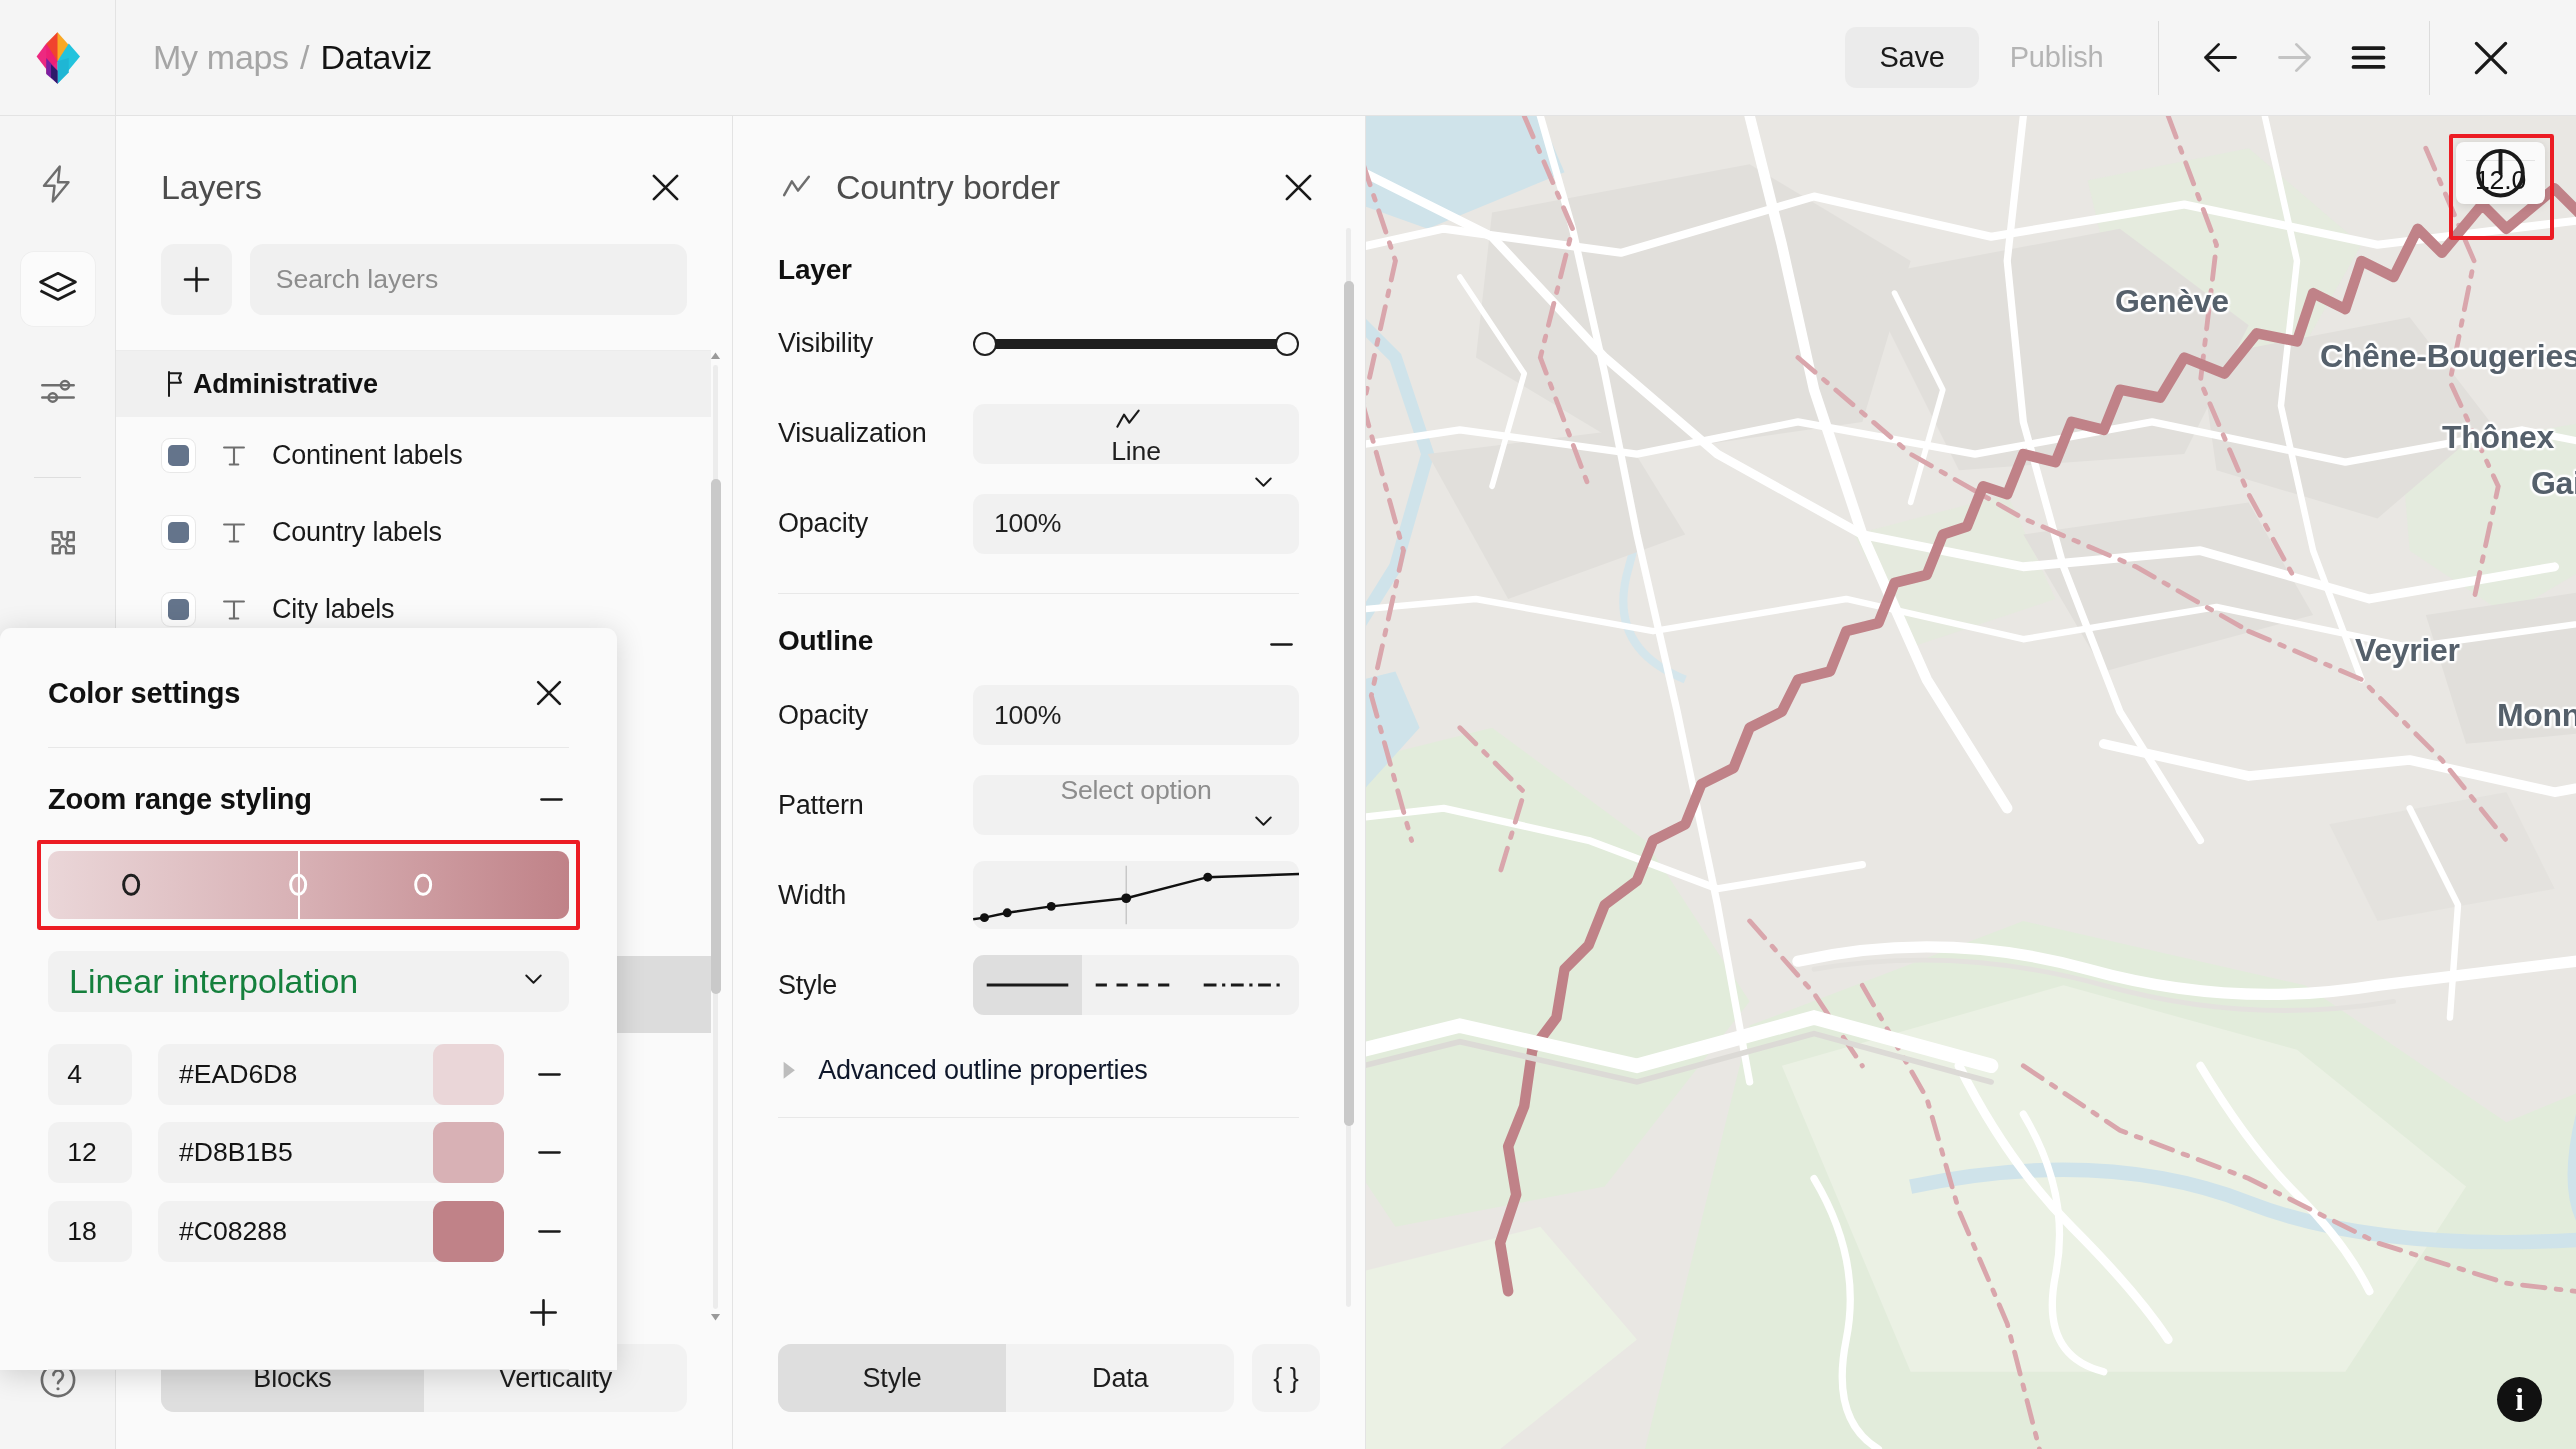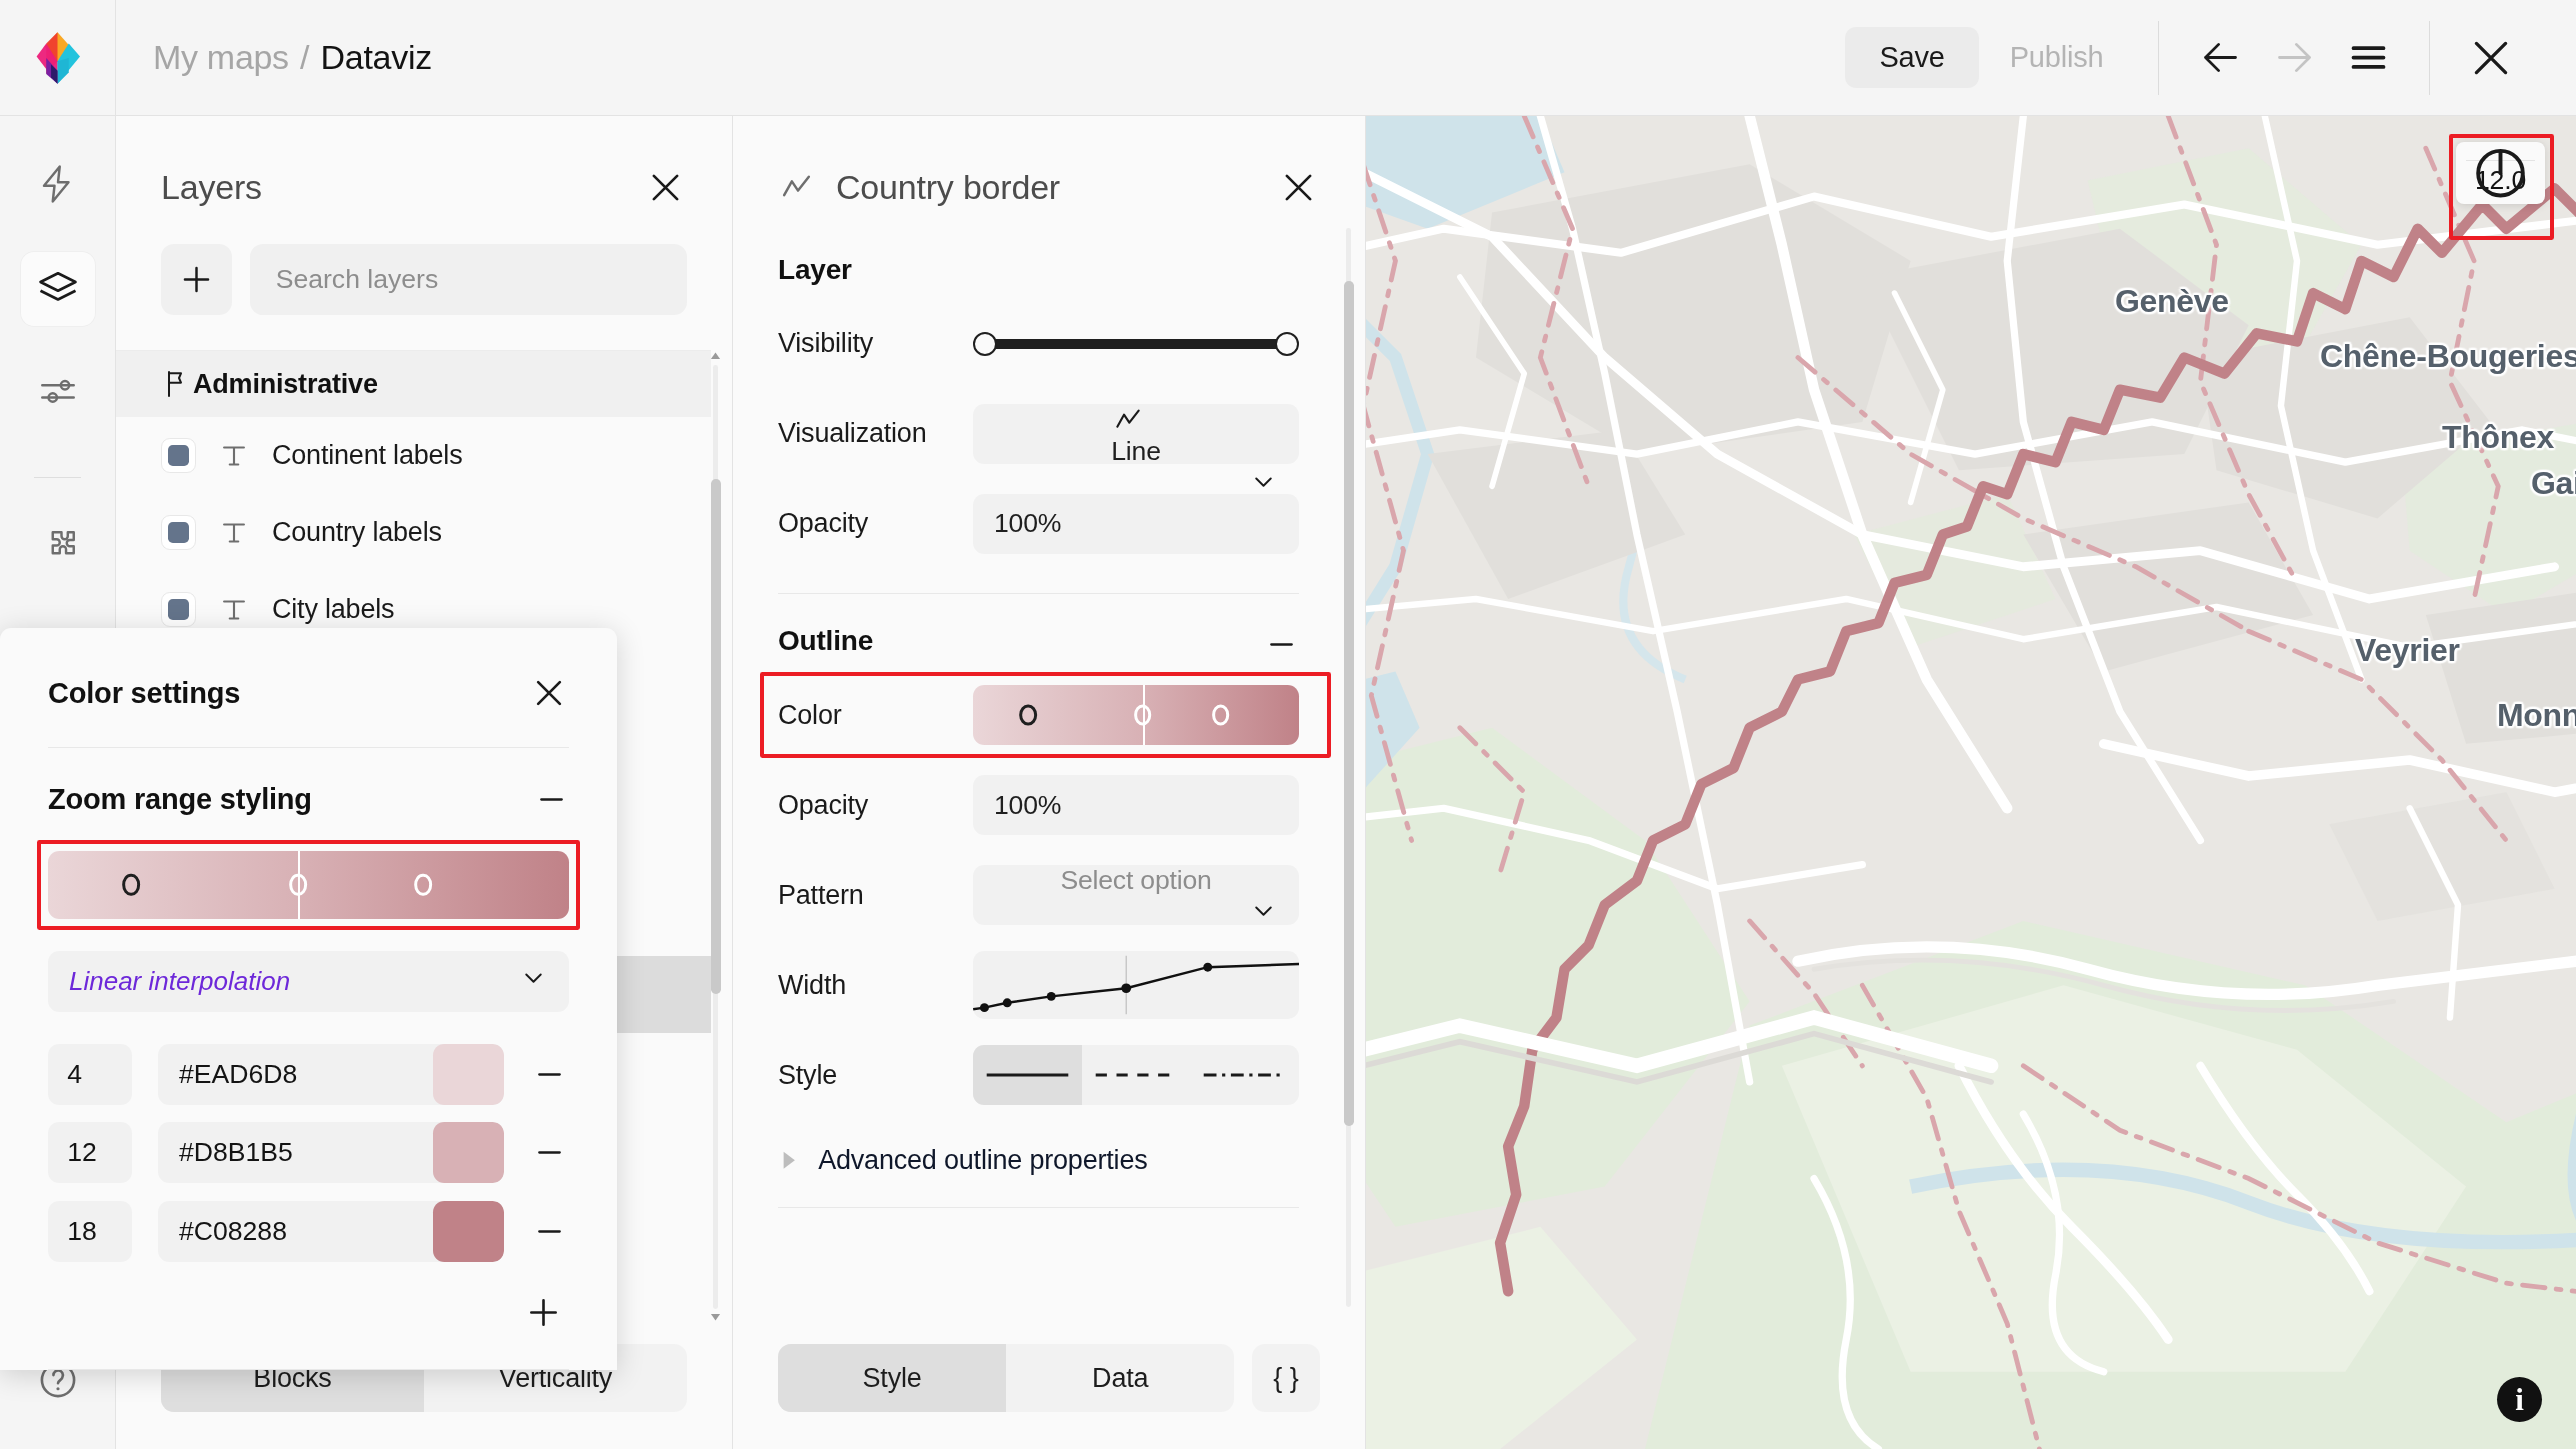--- a/index.html
+++ b/index.html
@@ -258,21 +258,21 @@
   .cs-grad {
     height: 68px; border-radius: 11.3px; position: relative; overflow: hidden;
     background: linear-gradient(to right, #ead6d8 0%, #d8b1b5 48%, #c08288 100%);
     cursor: pointer;
   }
   .cs-grad .divline { position: absolute; top: 0; bottom: 0; width: 2.4px; background: #fff; left: 48%; }
   .cs-grad .stop { position: absolute; top: 50%; transform: translate(-50%,-50%); width: 17.7px; height: 22.5px; border-radius: 50%; border: 3.2px solid #fff; }
   .cs-grad .stop.dark { border-color: #1f1f1f; }
   .cs-interp {
     margin-top: 32px; height: 61px; border-radius: 11.3px; background: #f1f1f1;
-    display: flex; align-items: center; padding: 0 21px; font-size: 26px; color: #6d28d9; cursor: pointer; font-style: italic;
+    display: flex; align-items: center; padding: 0 21px; font-size: 34px; color: #15803d; cursor: pointer;
   }
   .cs-interp .chev { margin-left: auto; }
   .cs-stops { margin-top: 32px; }
   .cs-stop-row { display: flex; align-items: center; gap: 26px; margin-bottom: 17.7px; }
   .cs-stop-z {
     width: 84px; min-width: 84px; height: 61px; border-radius: 11.3px; background: #f1f1f1;
     display: flex; align-items: center; padding: 0 19.3px; font-size: 26.6px; color: #141414;
   }
   .cs-stop-c {
     flex: 1; height: 61px; border-radius: 11.3px; background: #f1f1f1;
@@ -597,31 +597,20 @@
 
           <div class="sec-head">
             <div class="sec-title">Outline</div>
             <button class="minus" style="background:none;border:none;cursor:pointer;padding:0;display:flex;">
               <svg width="35" height="35" viewBox="0 0 24 24" stroke="#1a1a1a" stroke-width="1.6">
                   <path d="M5 12h14" stroke-linecap="round"></path>
                 </svg>
             </button>
           </div>
 
-          <div class="ctl-row color-row-hl">
-            <div class="ctl-label">Color</div>
-            <div class="ctl-field">
-              <div class="gradient-bar">
-                <div class="divline"></div>
-                <div class="stop dark" style="left:17%;"></div>
-                <div class="stop" style="left:52%;"></div>
-                <div class="stop" style="left:76%;"></div>
-              </div>
-            </div>
-          </div>
 
           <div class="ctl-row">
             <div class="ctl-label">Opacity</div>
             <div class="ctl-field">
               <div class="field-box">
                 <span>100%</span>
               </div>
             </div>
           </div>
 

